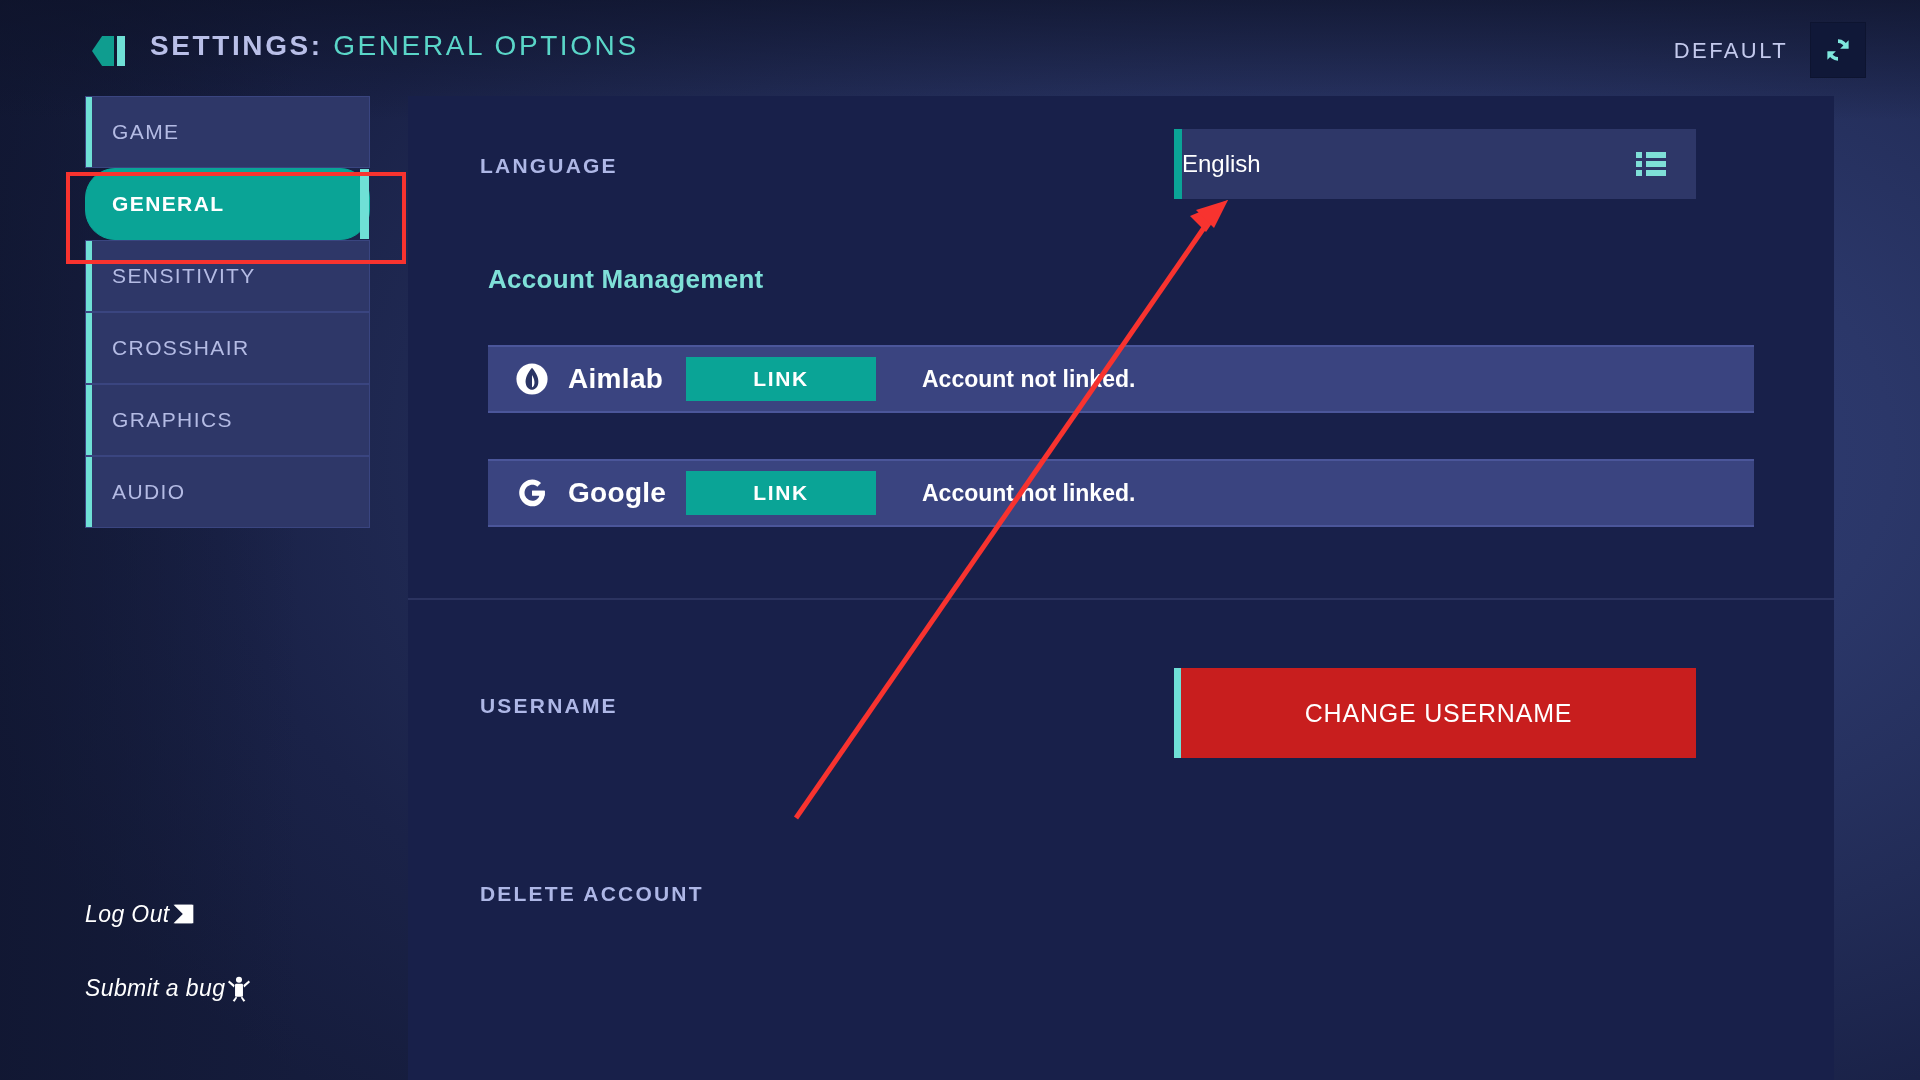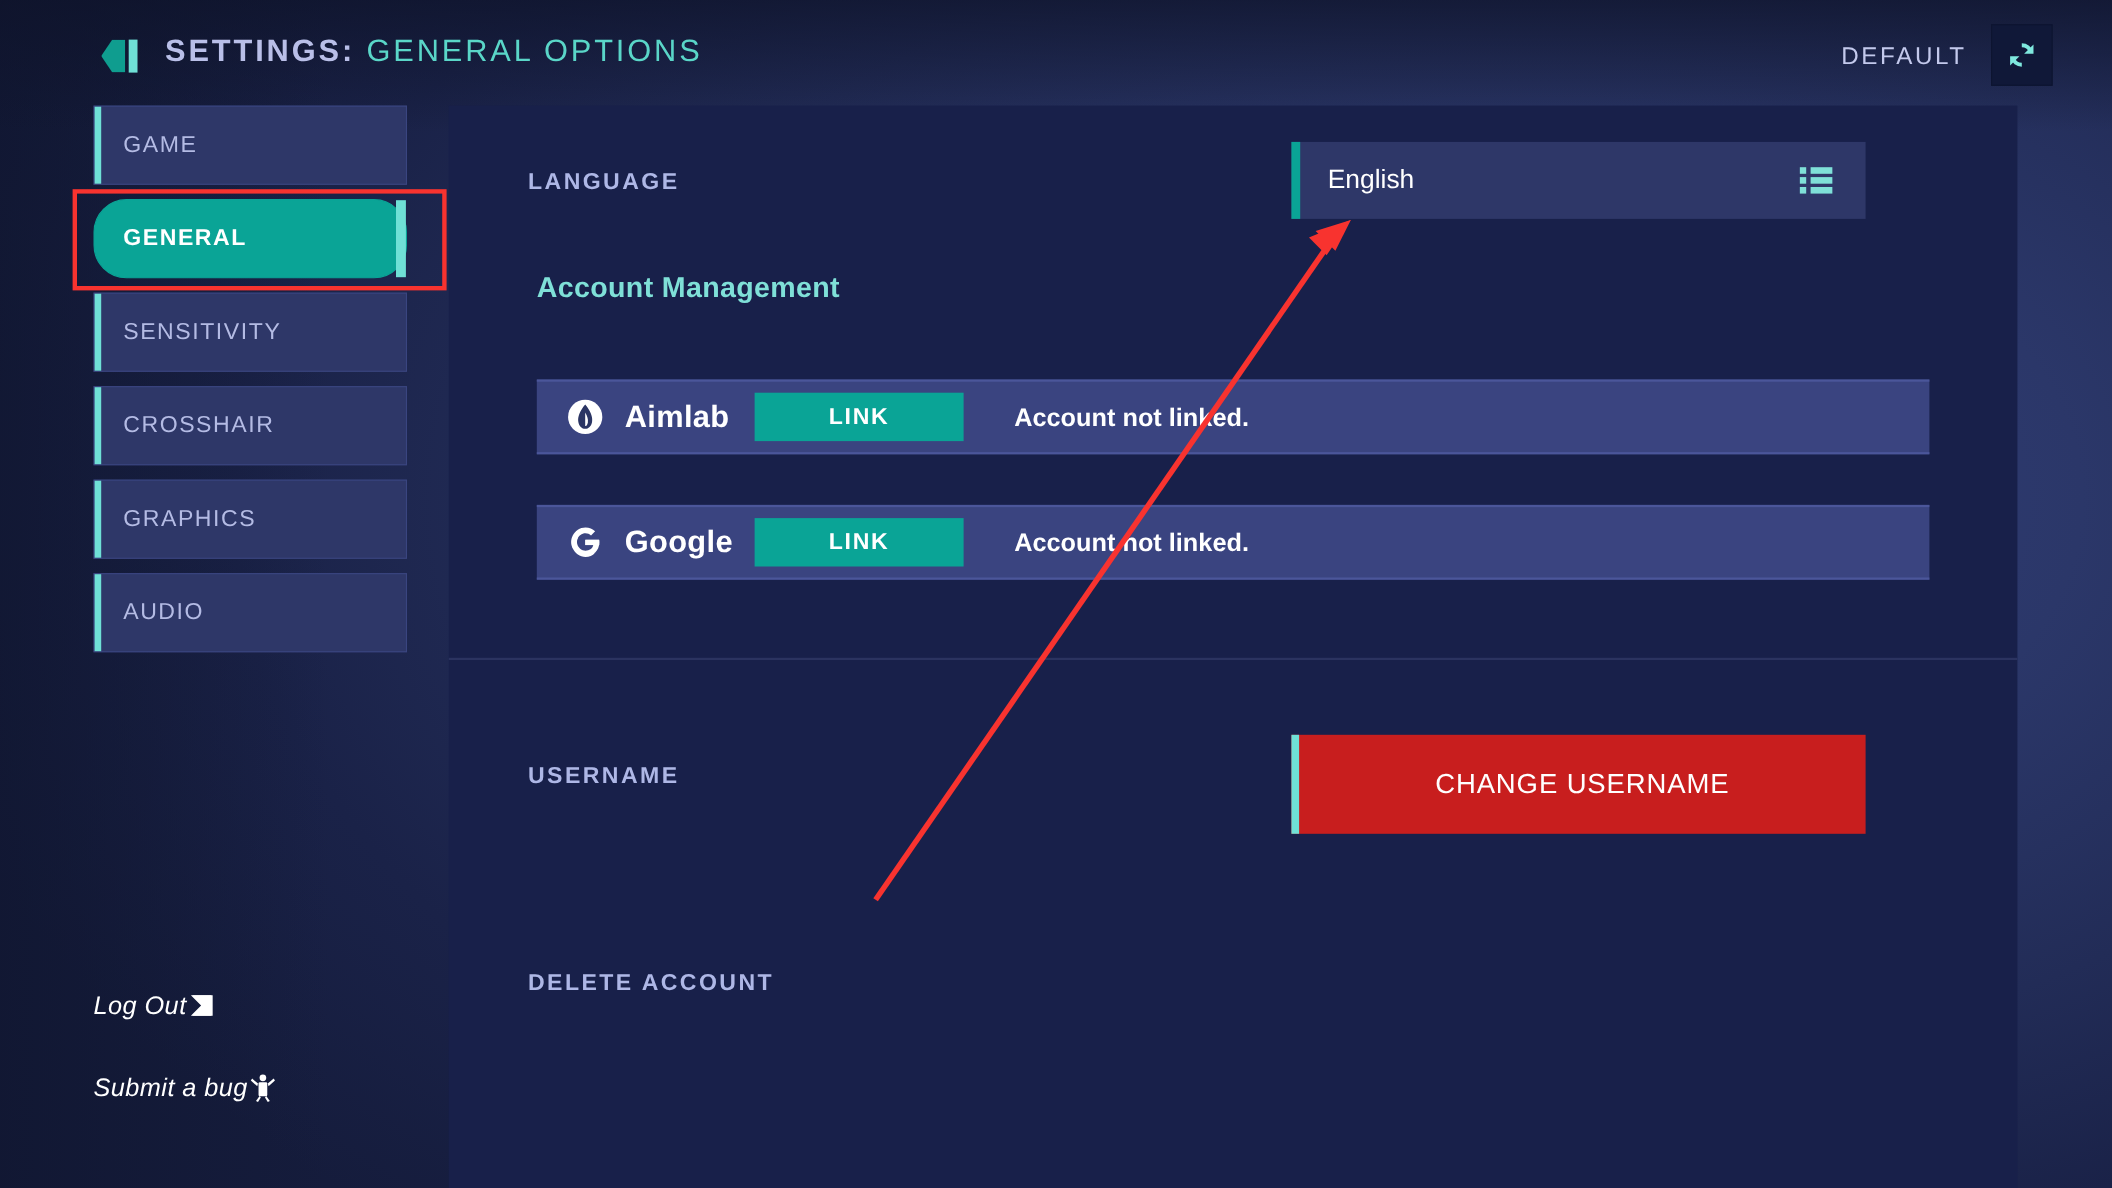--- a/index.html
+++ b/index.html
@@ -55,21 +55,21 @@
   }
   #reset-btn {
     position:absolute; right:54px; top:22px; width:56px; height:56px;
     background:#101838; border:1px solid #0d1430;
     display:flex; align-items:center; justify-content:center;
   }
 
   
   #sidebar { position:absolute; left:85px; top:96px; width:285px; }
   .nav-item {
-    position:relative; height:72px; margin-bottom:13px;
+    position:relative; height:72px; 
     background:#2e3768; border:1px solid #3a4580;
     display:flex; align-items:center;
   }
   .nav-item .accent-left {
     position:absolute; left:0; top:0; width:6px; height:100%;
     background:#6fe0d6;
   }
   .nav-item .nav-label {
     margin-left:26px; color:#b4bbe4; font-size:21px; letter-spacing:1.4px;
   }
@@ -107,26 +107,26 @@
     position:absolute; color:#aeb7e6; font-size:21px; letter-spacing:2.2px; font-weight:bold;
   }
 
   
   #language-label { left:72px; top:58px; }
   #language-dropdown {
     position:absolute; left:766px; top:33px; width:522px; height:70px;
     background:#2e3768; display:flex; align-items:center;
   }
   #language-dropdown .accent-left { width:8px; height:100%; background:#0aa496; }
-  #language-value { margin-left:25px; color:#ffffff; font-size:24px; }
+  #language-value { color:#ffffff; font-size:24px; }
   #language-list-icon { position:absolute; right:30px; top:22px; }
 
   
   #account-heading {
-    position:absolute; left:80px; top:150px;
+    position:absolute; left:80px; top:168px;
     color:#7fe0d8; font-size:26px; font-weight:bold; letter-spacing:0.3px;
   }
   .account-row {
     position:absolute; left:80px; width:1266px; height:68px;
     background:#3a4480; border-top:2px solid #4b569a; border-bottom:2px solid #4b569a;
     display:flex; align-items:center;
   }
   #account-row-aimlab { top:249px; }
   #account-row-google { top:363px; }
   .account-logo { width:44px; margin-left:22px; display:flex; justify-content:center; }

